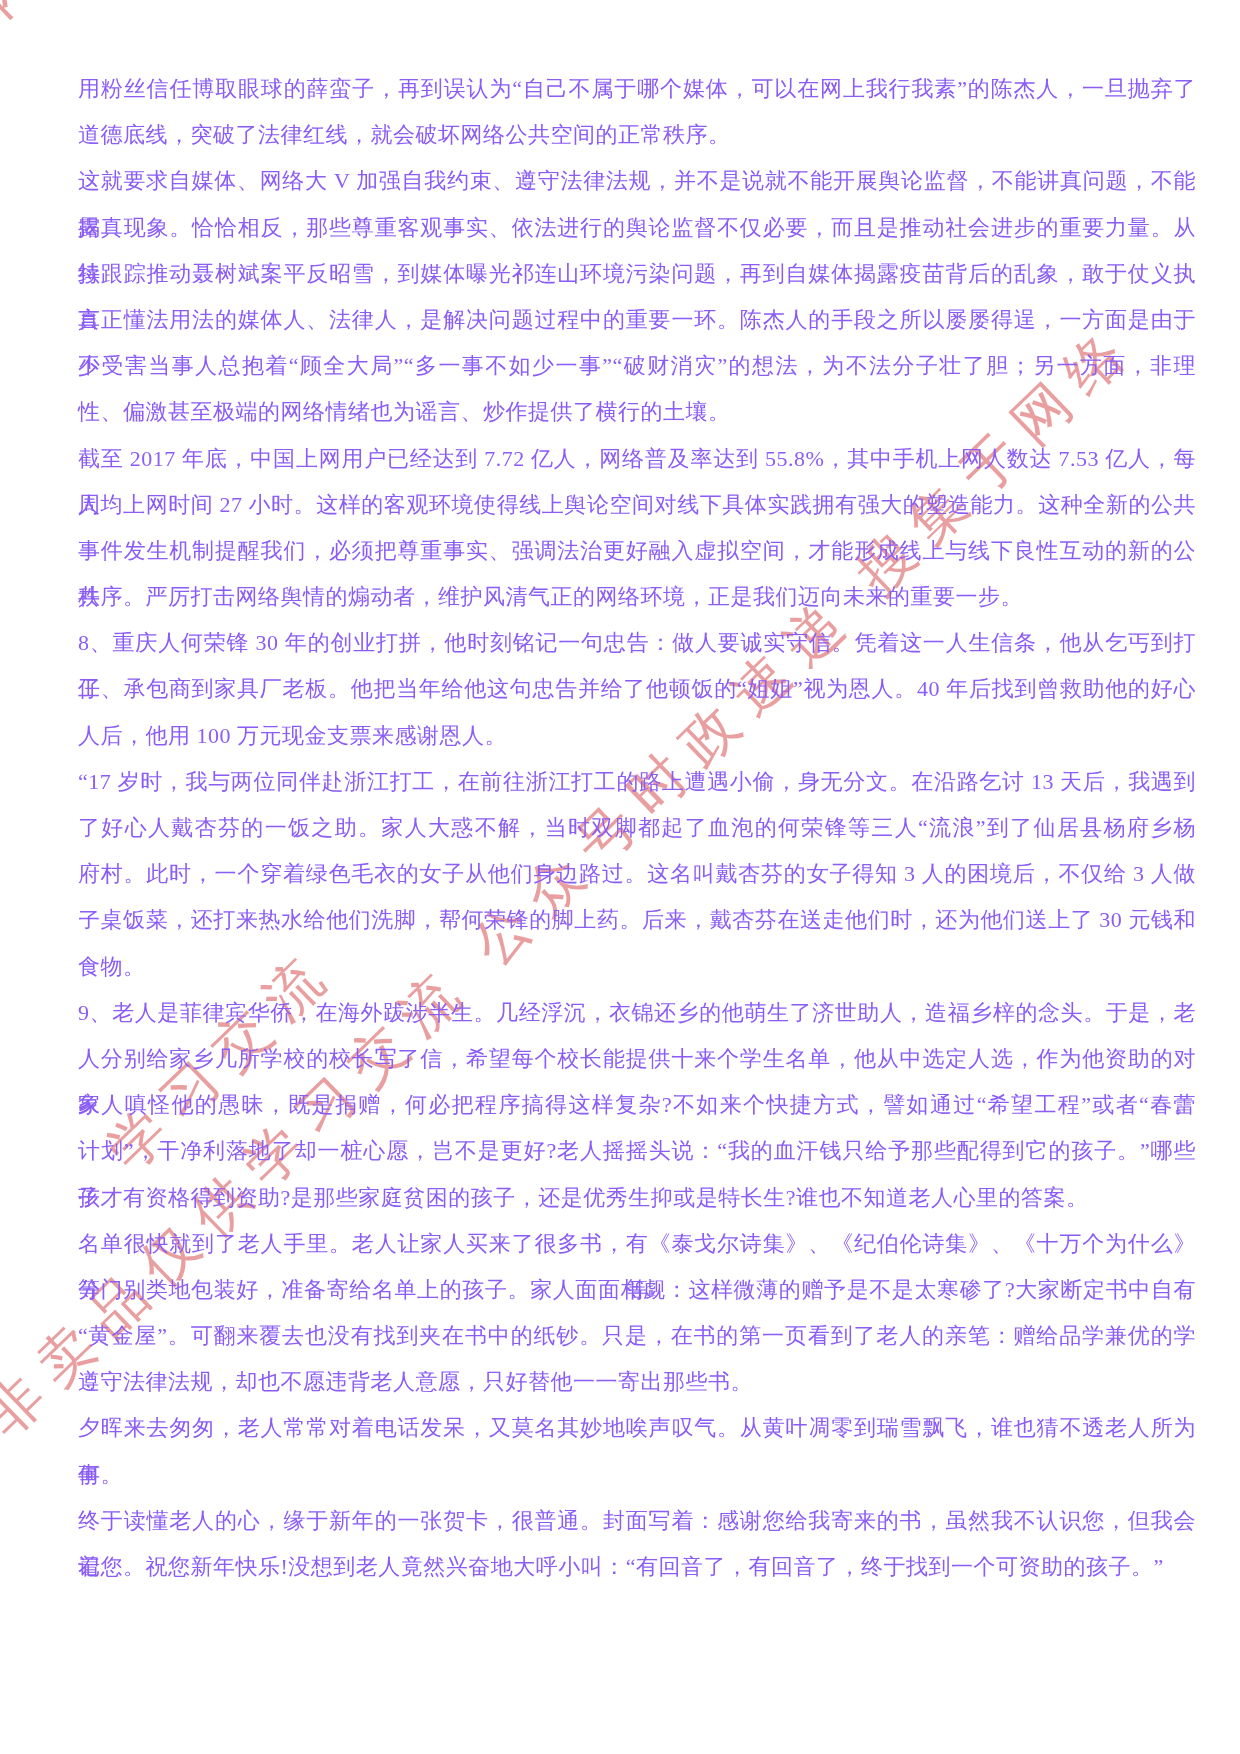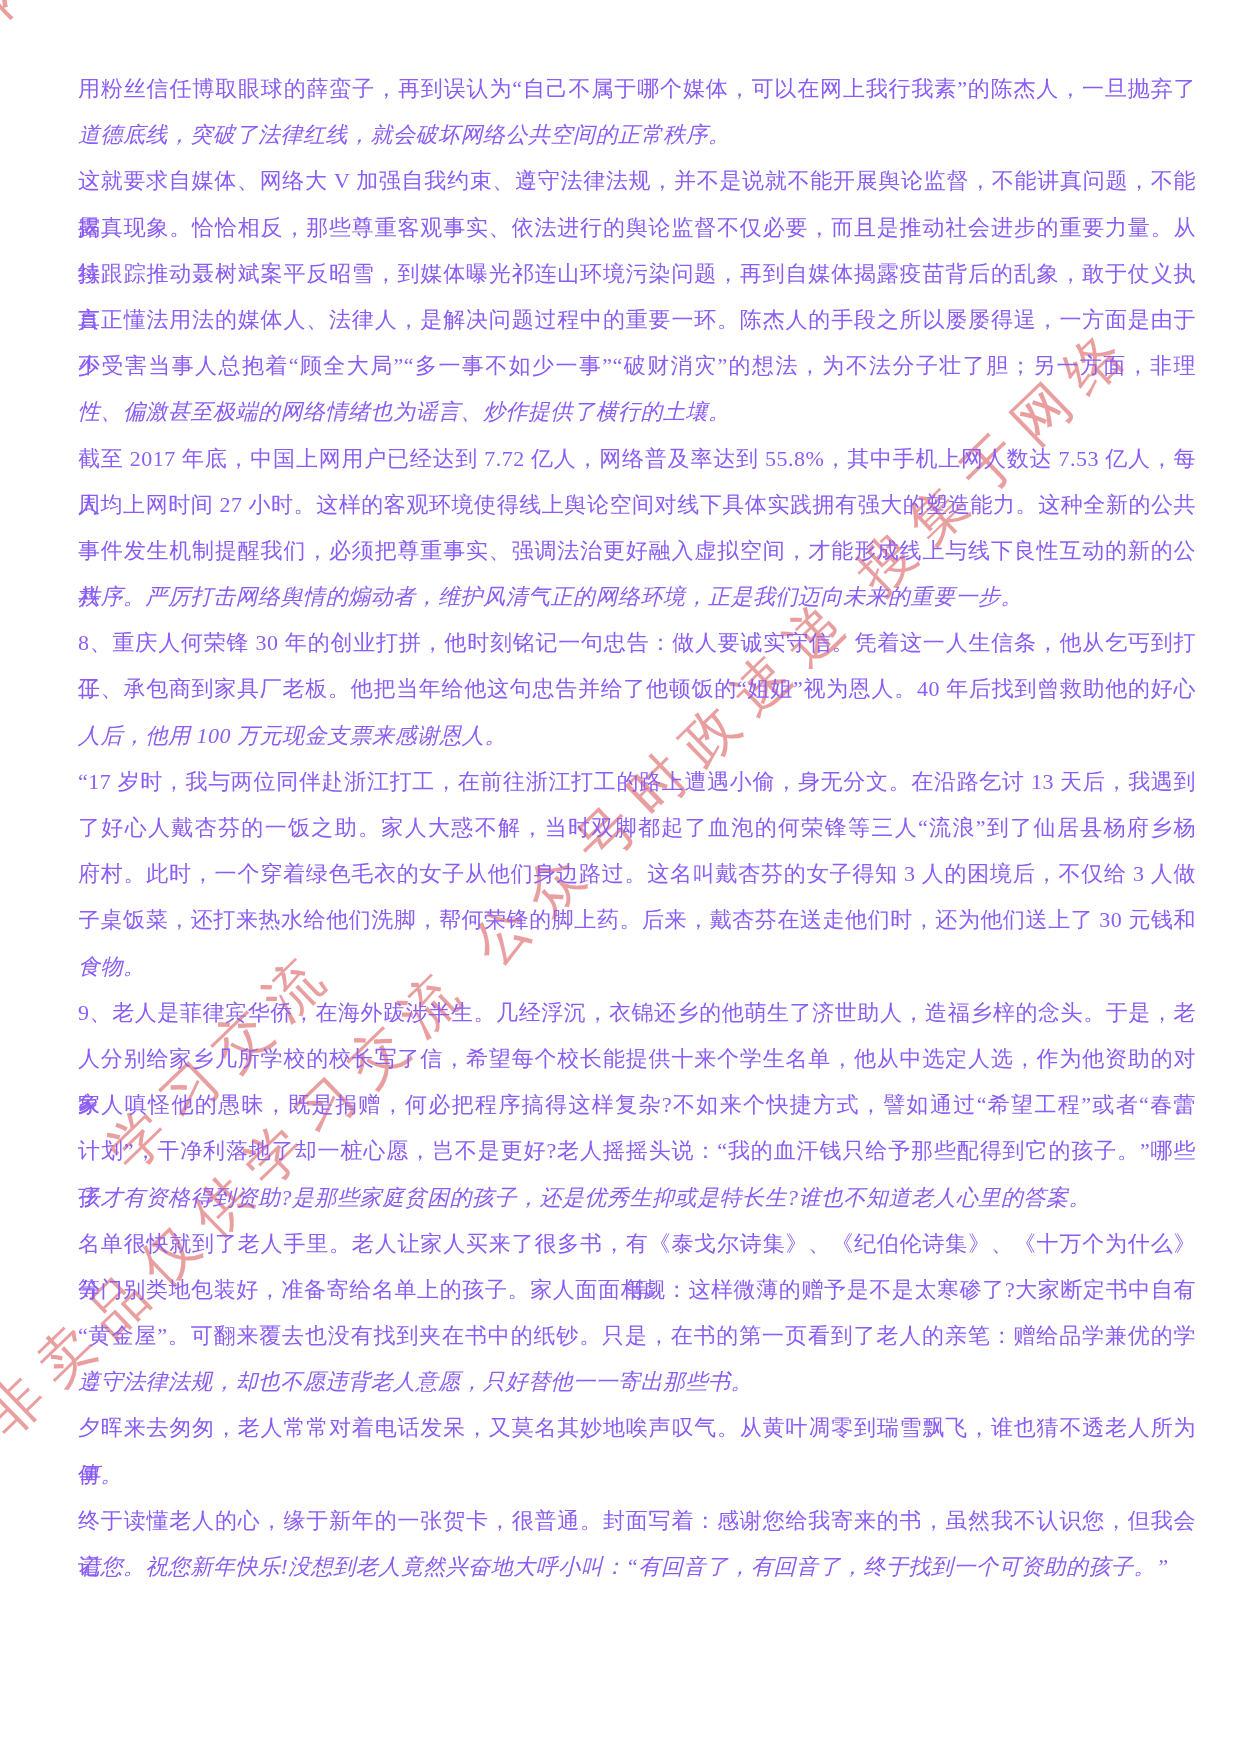--- a/index.html
+++ b/index.html
@@ -25,21 +25,20 @@
   .line {
     height: 46.2px;
     line-height: 46.2px;
     text-align: justify;
     text-align-last: justify;
     letter-spacing: 0.5px;
   }
   .line.last {
     text-align: right;
     text-align-last: left;
-    font-style: italic;
   }
   .watermark {
     position: absolute;
     z-index: 1;
     font-family: "Liberation Serif", "DejaVu Serif", serif;
     font-size: 56px;
     letter-spacing: 16px;
     white-space: nowrap;
     opacity: 0.62;
     transform: rotate(-44deg);

